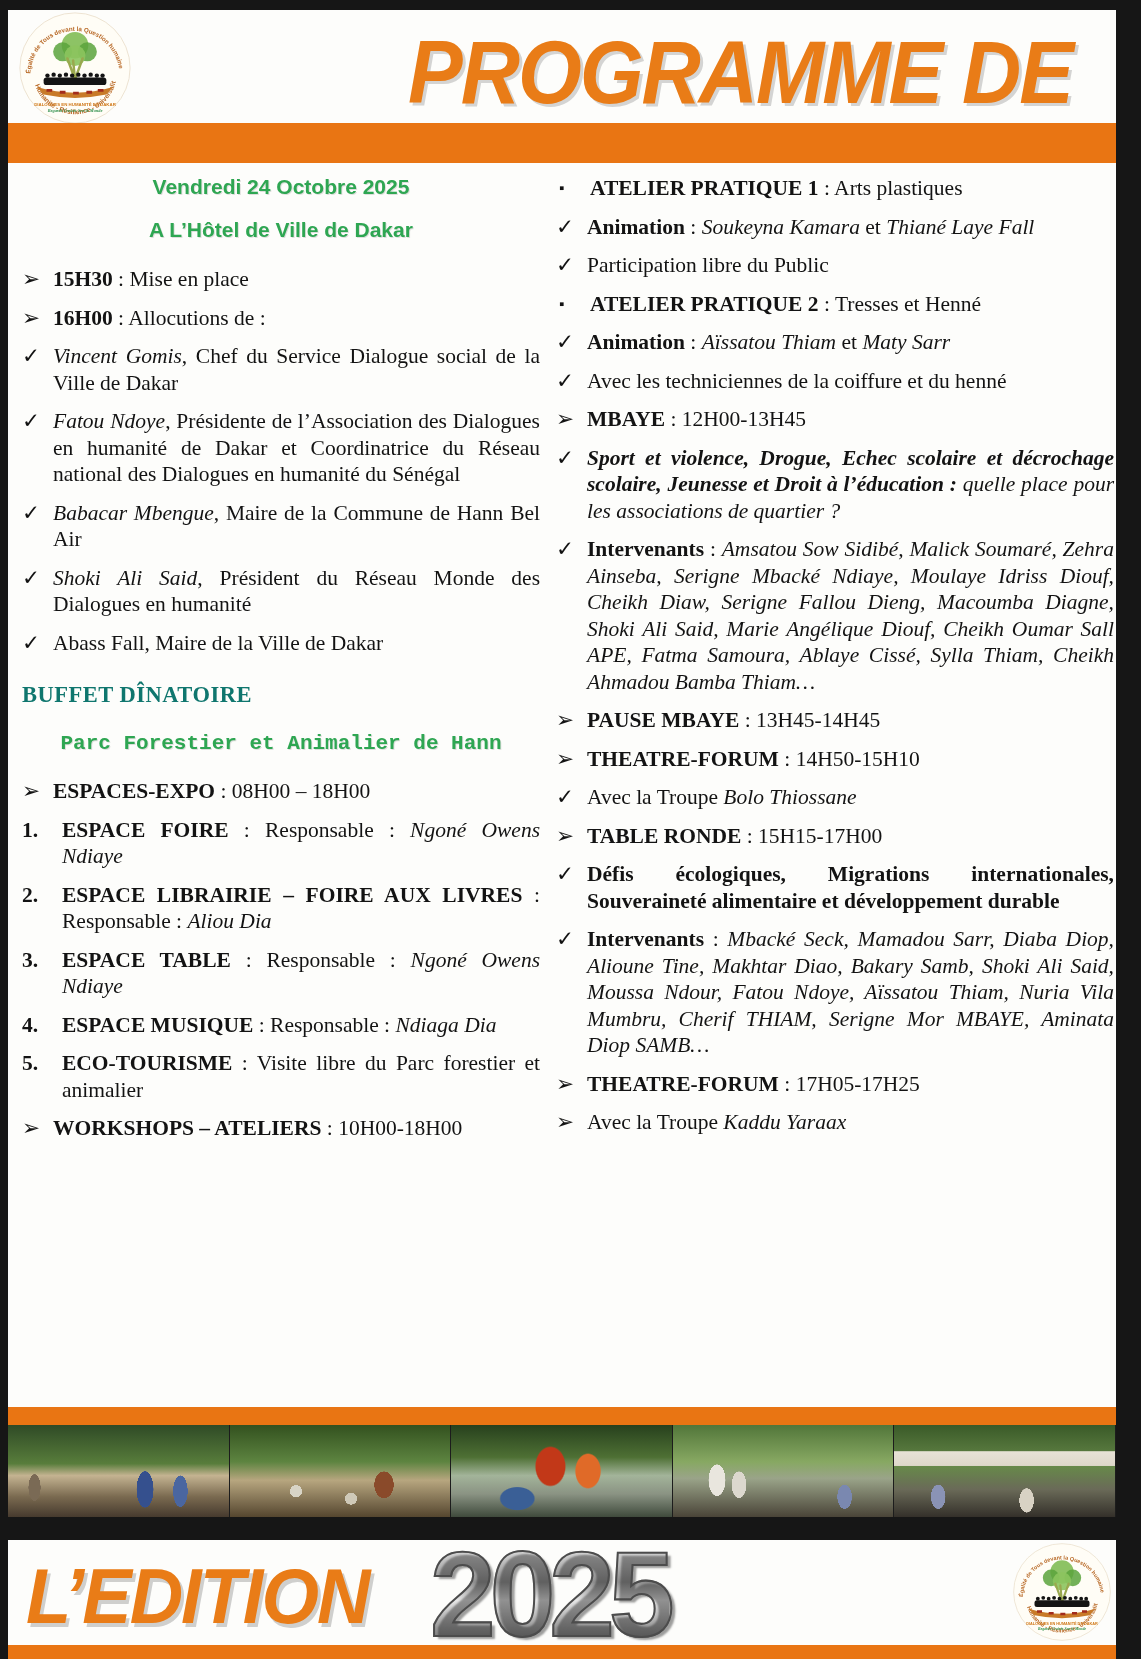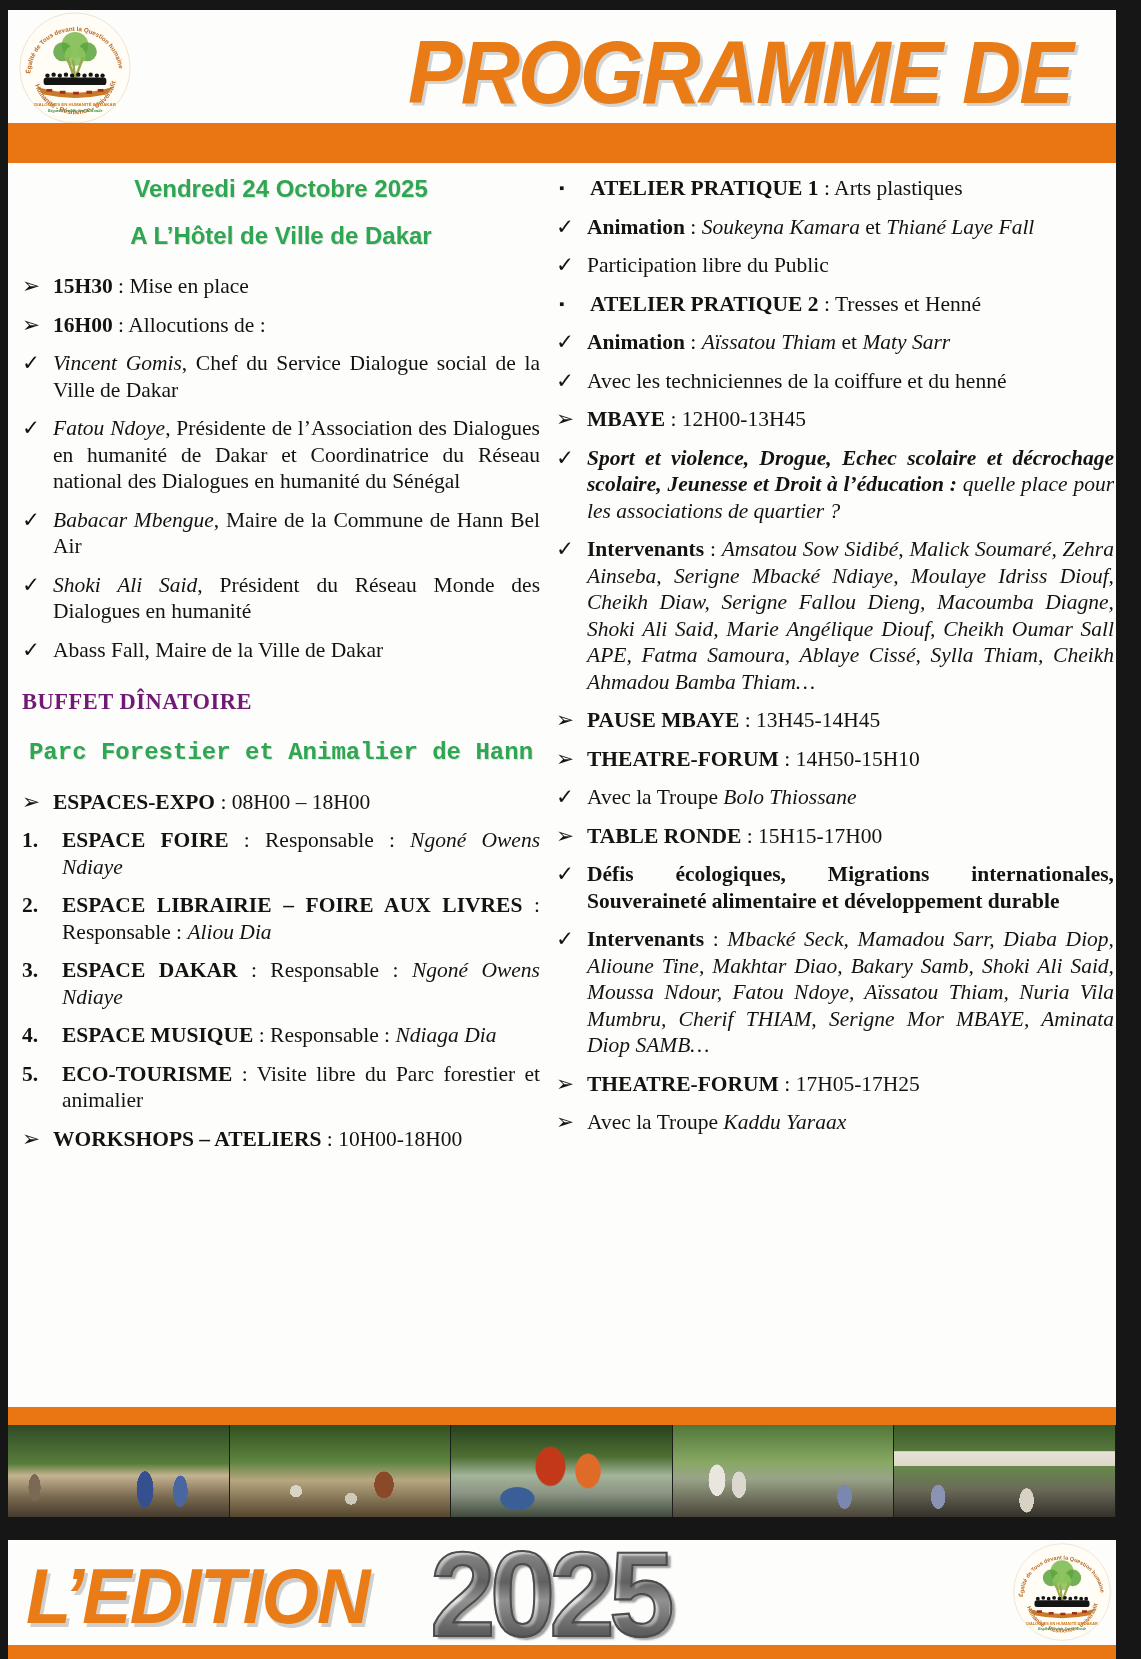--- a/index.html
+++ b/index.html
@@ -25,26 +25,26 @@
   #band-top{top:123px;height:40px;}
 
   
   #content{top:163px;height:1244px;}
   .col{position:absolute;top:12px;}
   #left-col{left:14px;width:518px;}
   #right-col{left:548px;width:558px;}
 
   .green-h{
     font-family:"Liberation Sans",sans-serif;font-weight:bold;
-    font-size:24px;color:#2ea652;text-align:center;
+    font-size:21px;color:#2ea652;text-align:center;
     margin:0 0 19px 0;line-height:1.15;
     text-shadow:1px 1px 0 rgba(0,0,0,.12);
   }
   .caps-h{
-    font-weight:bold;font-size:22.5px;color:#701a75;
+    font-weight:bold;font-size:22.5px;color:#0f766e;
     margin:26px 0 24px 0;letter-spacing:.5px;
   }
   .item{display:flex;margin:0 0 12px 0;color:#131313;
     font-size:21.5px;line-height:26.5px;}
   .bullet{flex:0 0 31px;text-align:left;}
   .bullet.num{flex:0 0 40px;font-weight:bold;}
   .bullet.sq{font-size:15px;line-height:26.5px;padding-left:3px;}
   .itext{flex:1;text-align:justify;}
   .itext b{font-weight:bold;}
   .itext i{font-style:italic;}
@@ -200,21 +200,21 @@
       <div class="item">
         <span class="bullet num">1.</span>
         <span class="itext"><b>ESPACE FOIRE</b><span> : Responsable : </span><i>Ngoné Owens Ndiaye</i></span>
       </div>
       <div class="item">
         <span class="bullet num">2.</span>
         <span class="itext"><b>ESPACE LIBRAIRIE – FOIRE AUX LIVRES</b><span> : Responsable : </span><i>Aliou Dia</i></span>
       </div>
       <div class="item">
         <span class="bullet num">3.</span>
-        <span class="itext"><b>ESPACE DAKAR</b><span> :  Responsable : </span><i>Ngoné Owens Ndiaye</i></span>
+        <span class="itext"><b>ESPACE TABLE</b><span> :  Responsable : </span><i>Ngoné Owens Ndiaye</i></span>
       </div>
       <div class="item">
         <span class="bullet num">4.</span>
         <span class="itext"><b>ESPACE MUSIQUE</b><span> : Responsable : </span><i>Ndiaga Dia</i></span>
       </div>
       <div class="item">
         <span class="bullet num">5.</span>
         <span class="itext"><b>ECO-TOURISME</b><span> : Visite libre du Parc forestier et animalier</span></span>
       </div>
       <div class="item">

